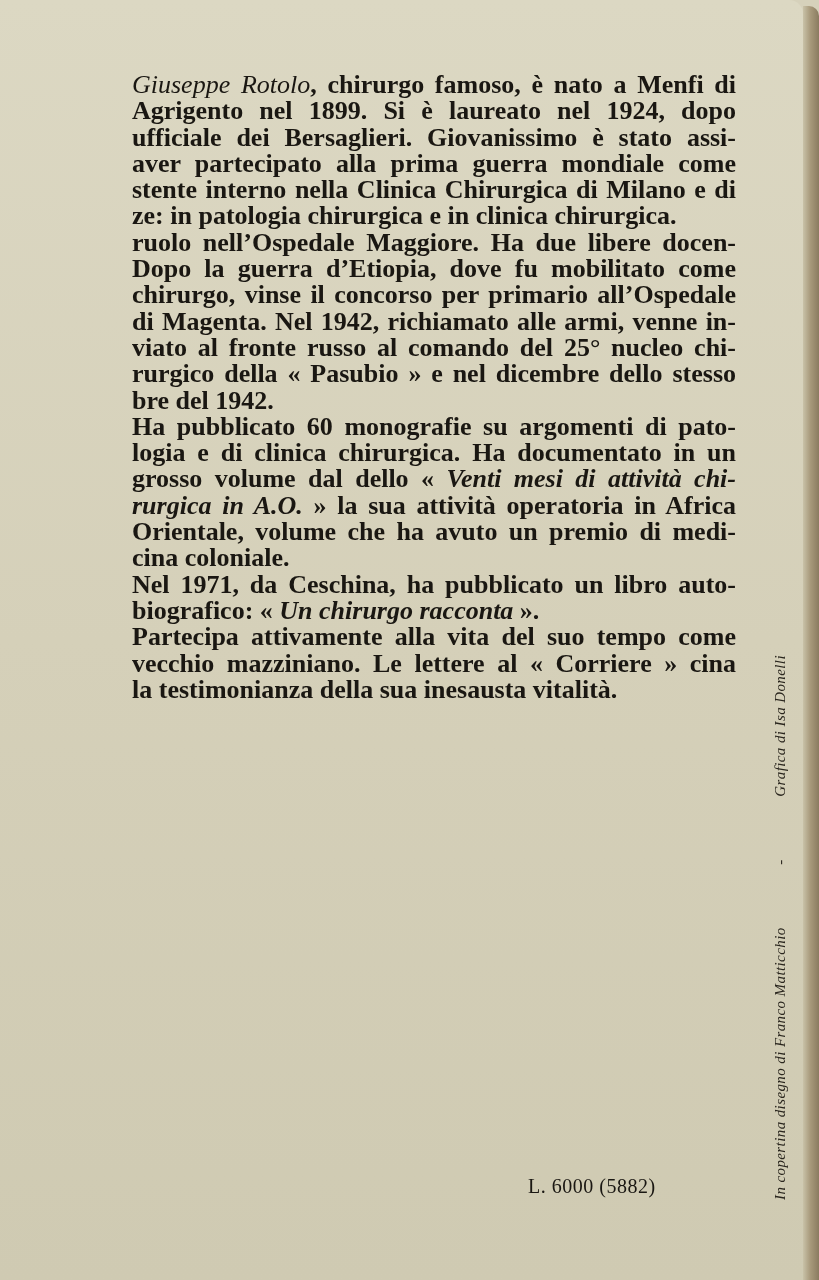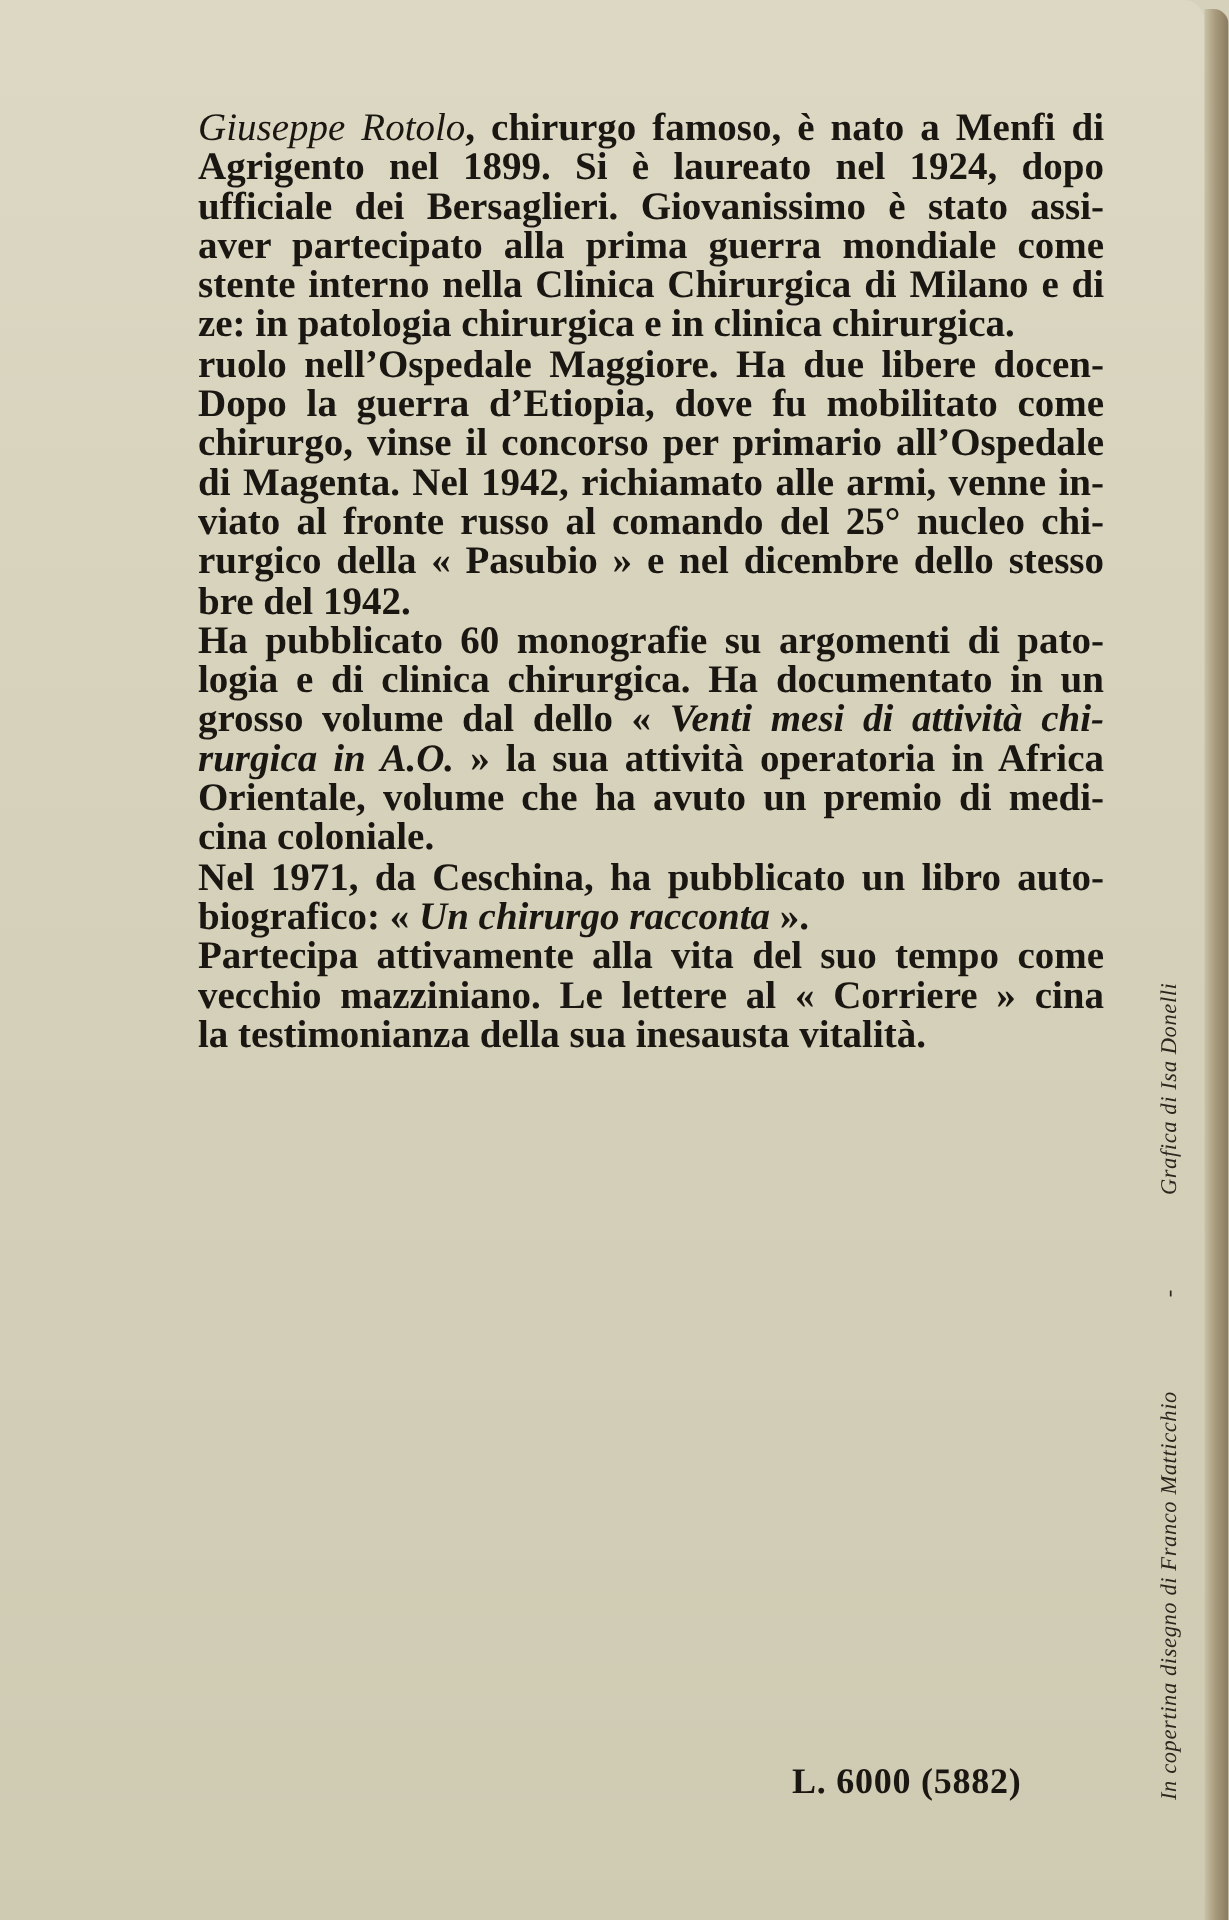--- a/index.html
+++ b/index.html
@@ -44,22 +44,22 @@
     }
     .line.last {
       text-align-last: left;
     }
     .line .it { font-style: italic; }
     .line .it-light { font-style: italic; font-weight: normal; }
     .price {
       position: absolute;
       left: 528px;
       top: 1175px;
-      font-size: 24px;
-      font-weight: bold;
+      font-size: 20px;
+      font-weight: normal;
       color: #1a1712;
       letter-spacing: 0.5px;
       white-space: nowrap;
     }
     .credits {
       position: absolute;
       left: 772px;
       top: 1200px;
       transform-origin: 0 0;
       transform: rotate(-90deg);

